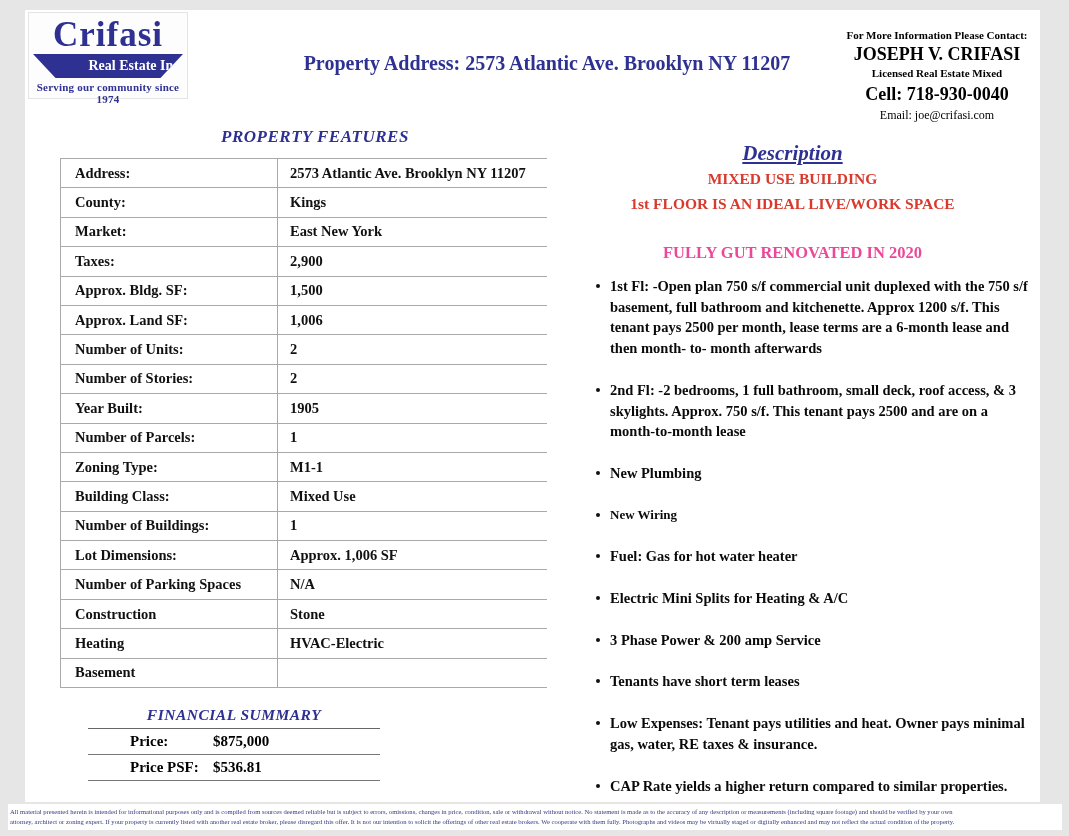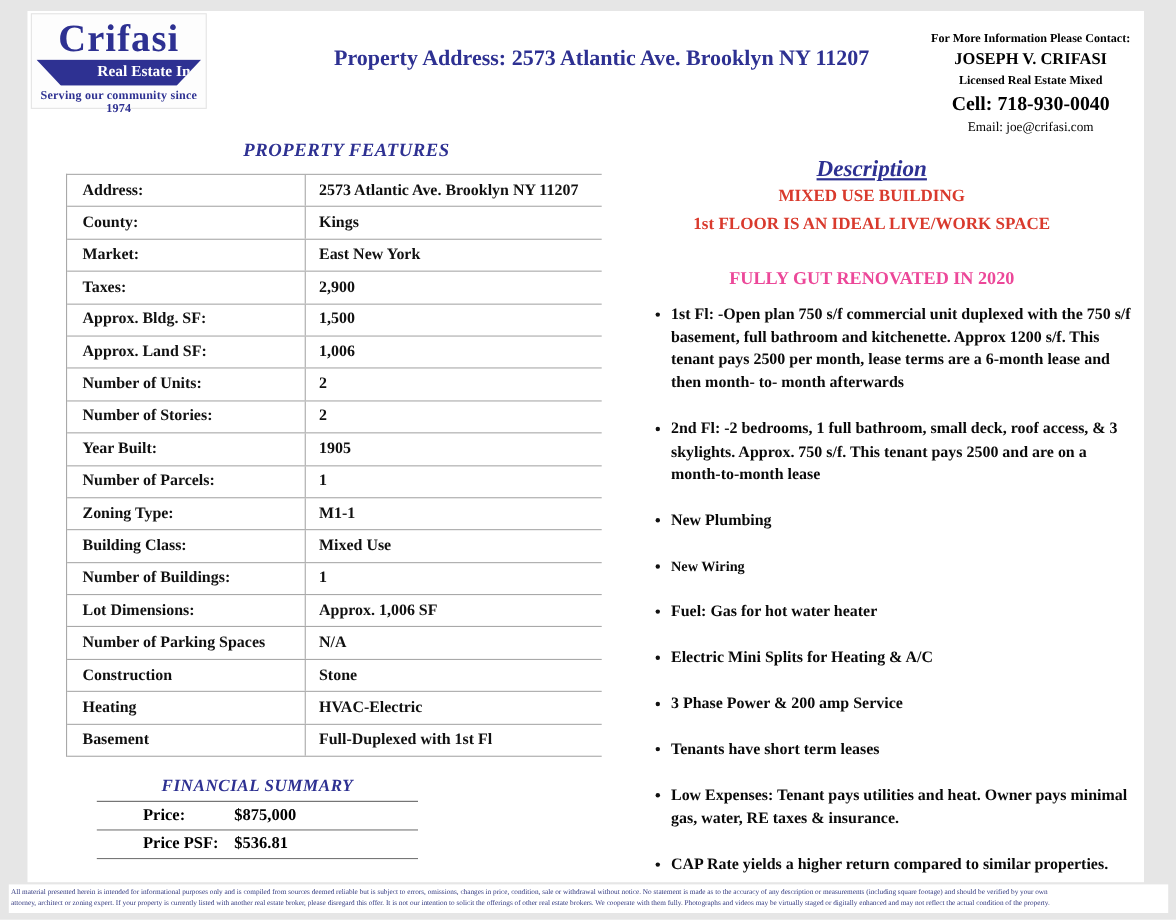--- a/index.html
+++ b/index.html
@@ -26,28 +26,28 @@
   }
   .logo-banner {
     position:relative; margin:0 4px; height:24px; background:#2e3192; color:#ffffff;
     clip-path:polygon(0 0,100% 0,85% 100%,15% 100%);
     font-size:14px; font-weight:bold; line-height:23px; text-align:right;
   }
   .logo-tagline {
     font-size:11px; font-weight:bold; color:#2e3192; margin-top:3px; letter-spacing:0.2px;
   }
   .header-title {
-    position:absolute; left:252px; top:32px; width:540px;
+    position:absolute; left:252px; top:42px; width:540px;
     text-align:center; font-size:20px; font-weight:bold; color:#2e3192;
   }
   .contact {
     position:absolute; left:787px; top:17px; width:250px; text-align:center; color:#000;
   }
   .contact .c-small { font-size:11px; font-weight:bold; line-height:17px; }
-  .contact .c-name  { font-size:15px; font-weight:bold; line-height:21px; }
+  .contact .c-name  { font-size:18px; font-weight:bold; line-height:21px; }
   .contact .c-cell  { font-size:18px; font-weight:bold; line-height:23px; margin-top:1px; }
   .contact .c-email { font-size:12px; font-weight:normal; line-height:18px; }
 
   
   .features-title {
     position:absolute; left:165px; top:117px; width:250px; text-align:center;
     font-size:17px; font-weight:bold; font-style:italic; color:#2e3192; letter-spacing:0.5px;
   }
   .features-table {
     position:absolute; left:35px; top:148px; width:487px; height:530px;
@@ -195,21 +195,20 @@
         <div class="feat-row">
           <div class="feat-label">Construction</div>
           <div class="feat-value">Stone</div>
         </div>
         <div class="feat-row">
           <div class="feat-label">Heating</div>
           <div class="feat-value">HVAC-Electric</div>
         </div>
         <div class="feat-row">
           <div class="feat-label">Basement</div>
-          <div class="feat-value">Full-Duplexed with 1st Fl</div>
         </div>
       </div>
 
     <div class="financial">
       <div class="fin-title">FINANCIAL SUMMARY</div>
       <div class="fin-rows">
           <div class="fin-row">
             <div class="fin-label">Price:</div>
             <div class="fin-value">$875,000</div>
           </div>

